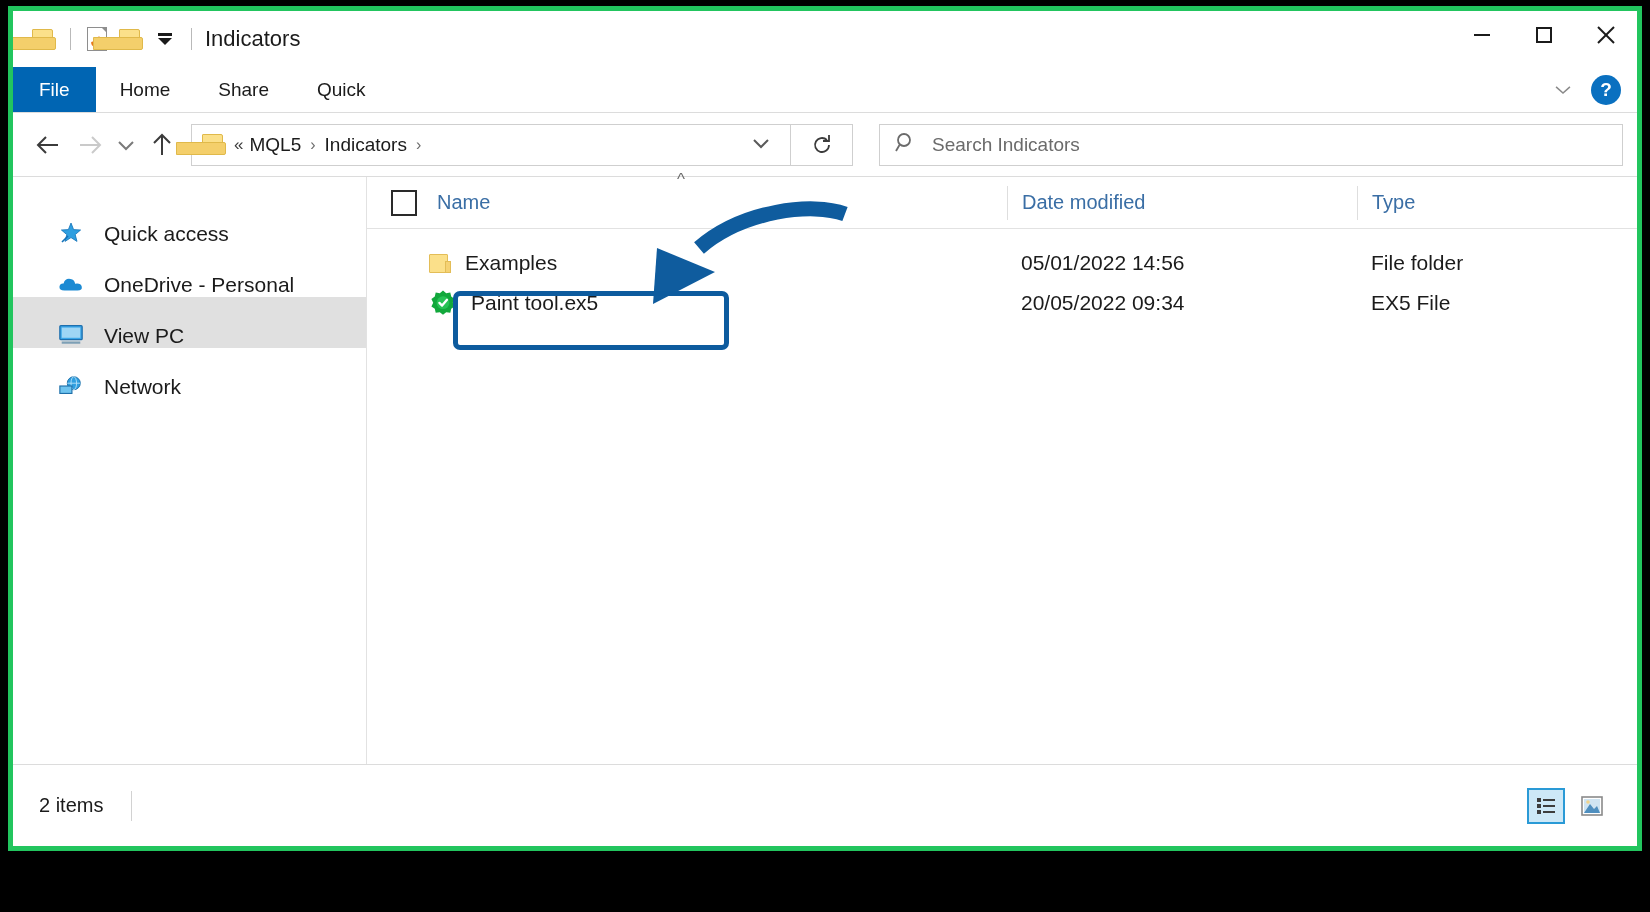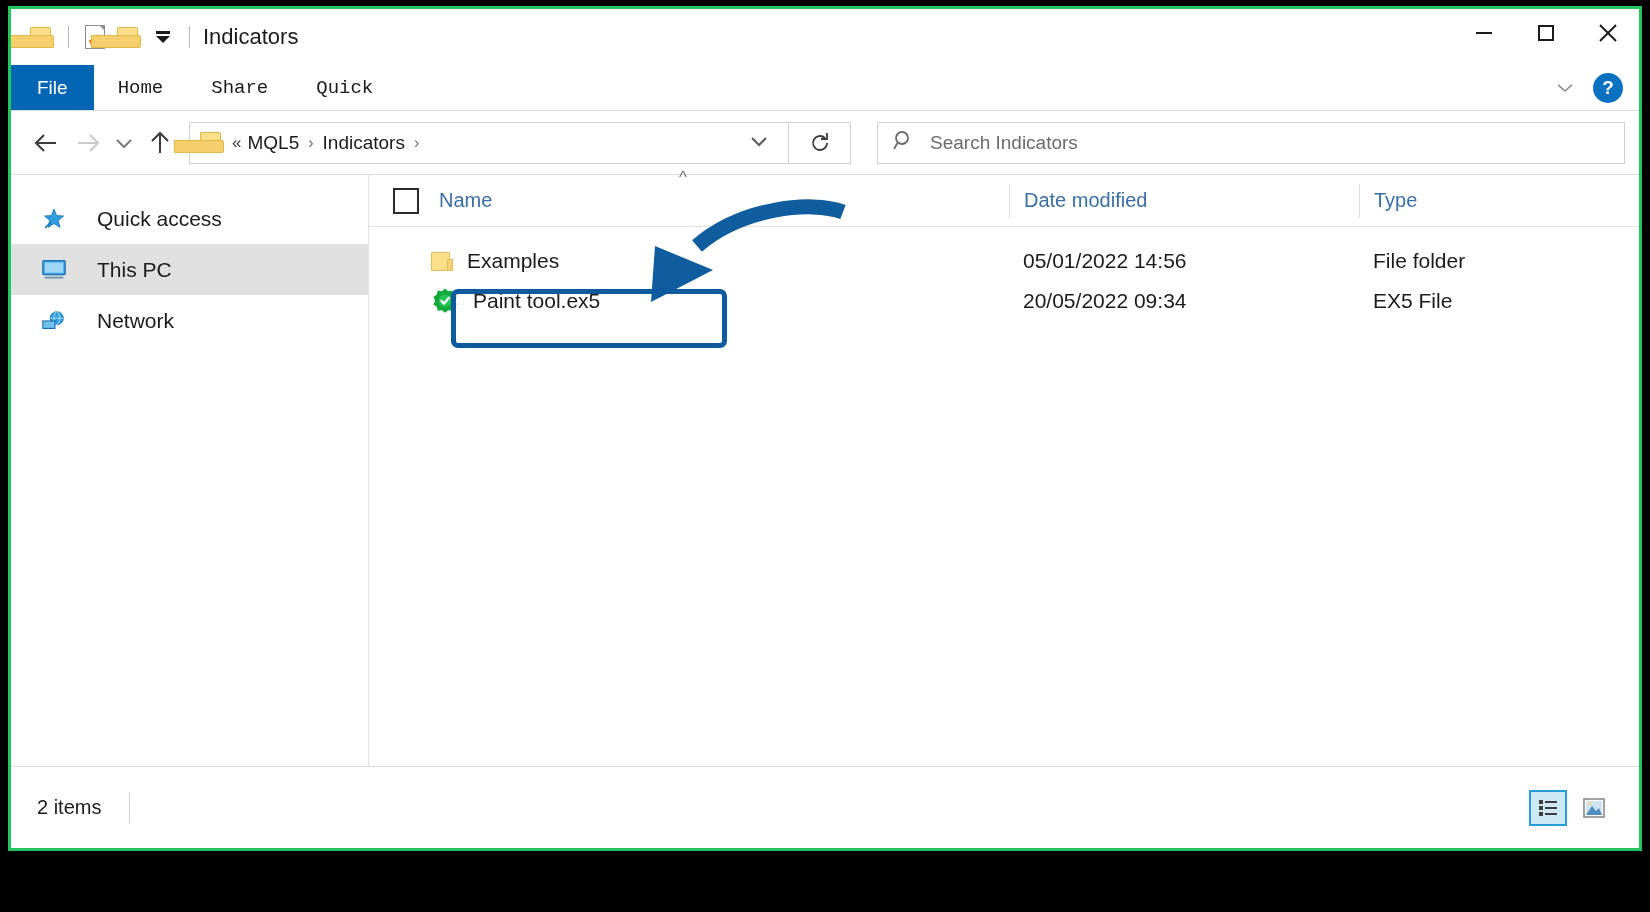--- a/index.html
+++ b/index.html
@@ -13,21 +13,21 @@
     position: relative;
     width: 1650px; height: 912px;
     background: #000;
   }
   
   .window {
     position: absolute;
     left: 8px; top: 6px;
     width: 1634px; height: 845px;
     background: #ffffff;
-    border: 3px solid #22c55e;
+    border: 5px solid #22c55e;
     overflow: hidden;
   }
 
   
   .titlebar {
     position: relative;
     height: 56px;
     background: #ffffff;
     display: flex;
     align-items: center;
@@ -106,21 +106,21 @@
   }
   .tab-file {
     background: #0065b3; color: #ffffff;
     padding: 16px 26px;
     display: flex; align-items: center;
     font-size: 19px;
   }
   .tab {
     padding: 0 24px;
     display: flex; align-items: center;
-    font-size: 19px; color: #1b1b1b; font-family: Liberation Mono, monospace;
+    font-size: 19px; color: #1b1b1b;
   }
   .ribbon-right {
     position: absolute; right: 8px; top: 0;
     height: 46px; display: flex; align-items: center; gap: 18px;
   }
   .chev-down {
     width: 20px; height: 20px;
     display: flex; align-items: center; justify-content: center;
     color: #6c6c6c;
   }
@@ -195,23 +195,23 @@
     border-top: 1px solid #dcdcdc;
   }
   .sidebar {
     width: 425px;
     background: #ffffff;
     padding-top: 18px;
     border-right: 1px solid #e2e2e2;
   }
   .nav-item {
     height: 51px;
-    display: flex; align-items: center;
-    padding-left: 30px;
-    gap: 30px;
+    display: flex; align-items: flex-end;
+    padding-left: 45px;
+    gap: 20px;
     font-size: 21px; color: #1b1b1b;
   }
   .nav-item.selected { background: #e0e0e0; }
   .nav-ico { width: 26px; height: 26px; display:flex; align-items:center; justify-content:center; }
 
   
   .filelist { flex: 1; background: #fff; position: relative; }
   .col-head {
     display: flex; align-items: center;
     height: 52px;
@@ -442,30 +442,38 @@
         <div class="nav-item">
           <span class="nav-ico">
             <svg width="26" height="26" viewBox="0 0 26 26">
               <polygon points="13,3 15.6,9.6 22.6,10 17.2,14.6 19,21.4 13,17.6 7,21.4 8.8,14.6 3.4,10 10.4,9.6" fill="#2f9fe0" stroke="#1271b8" stroke-width="0.8"></polygon>
               <line x1="4" y1="22" x2="10" y2="16" stroke="#1271b8" stroke-width="1.6"></line>
             </svg>
           </span>
           <span>Quick access</span>
         </div>
 
+        <div class="nav-item">
+          <span class="nav-ico">
+            <svg width="28" height="20" viewBox="0 0 28 20">
+              <path d="M7 17 Q1 17 1.6 12.6 Q2.2 9 6 9.4 Q7.6 3.6 13.4 4.6 Q18 5.4 18.4 9.6 Q24.6 8.6 25.6 13 Q26.4 17 21 17 Z" fill="#1b8ad3"></path>
+            </svg>
+          </span>
+          <span>OneDrive - Personal</span>
+        </div>
 
         <div class="nav-item selected">
           <span class="nav-ico">
             <svg width="28" height="24" viewBox="0 0 28 24">
               <rect x="2" y="2" width="24" height="15" rx="1" fill="#3aa6e8" stroke="#1e6fae" stroke-width="1.4"></rect>
               <rect x="4" y="4" width="20" height="11" fill="#9fd6f5"></rect>
               <rect x="4" y="19" width="20" height="2.4" fill="#7d9fb5"></rect>
             </svg>
           </span>
-          <span>This PC</span>
+          <span>View PC</span>
         </div>
 
         <div class="nav-item">
           <span class="nav-ico">
             <svg width="28" height="24" viewBox="0 0 28 24">
               <circle cx="17" cy="9" r="7" fill="#2f9fe0" stroke="#1c6ea8" stroke-width="1"></circle>
               <ellipse cx="17" cy="9" rx="3" ry="7" fill="none" stroke="#bfe6fa" stroke-width="0.9"></ellipse>
               <line x1="10" y1="9" x2="24" y2="9" stroke="#bfe6fa" stroke-width="0.9"></line>
               <rect x="2" y="12" width="13" height="8" fill="#6fc4ef" stroke="#1c6ea8" stroke-width="1.2"></rect>
             </svg>

